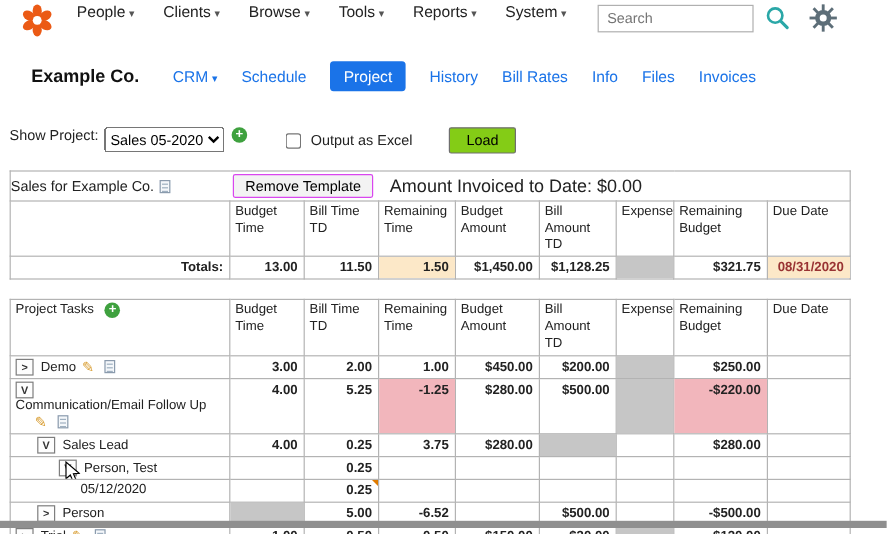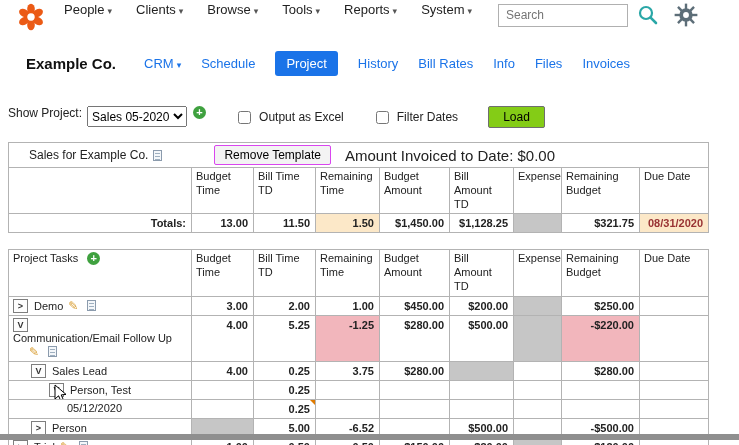--- a/index.html
+++ b/index.html
@@ -48,21 +48,21 @@
   th { font-weight:normal; text-align:left; line-height:1.25; height:29px; }
   .num { text-align:right; font-weight:bold; padding:3px 5px; white-space:nowrap; position:relative; }
   .lbl { font-weight:bold; text-align:right; padding:3px 5px; }
   .gray { background:var(--gray,#c6c6c6); }
   .pink { background:var(--pink,#f2b6bc); }
   .tan  { background:var(--tan,#fce8c8); }
   .due  { color:#993333; }
   .summary-table { margin-top:14px; }
   .tasks-table { margin-top:16px; }
 
-  .title-td { padding:2px 20px; }
+  .title-td { padding:2px 0; }
   .title-flex { display:flex; align-items:center; font-size:12px; }
   .remove-btn { margin-left:52px; border:1px solid #d946ef; background:#f3f3f3; font-size:12px;
                 padding:2px 9px; border-radius:2px; cursor:pointer;
                 font-family:"Liberation Sans", sans-serif; }
   .invoiced { margin-left:14px; font-size:15px; color:#222; }
 
   .icon-note { display:inline-block; width:9px; height:11px; border:1px solid #8b9bad;
                background:#f4f7fa; position:relative; margin-left:5px; cursor:pointer; flex:none; }
   .icon-note::before { content:""; position:absolute; left:1px; right:1px; top:2px; height:1px;
                        background:#9fb0c0; box-shadow:0 3px 0 #9fb0c0, 0 6px 0 #9fb0c0; }
@@ -149,24 +149,20 @@
 
 <div class="controls">
   <span>Show Project:</span>
   <select>
     <option>Sales 05-2020</option>
   </select>
   <span class="icon-plus"></span>
   <span class="chk">
     <input type="checkbox" style="">
     <span>Output as Excel</span>
-  </span>
-  <span class="chk">
-    <input type="checkbox" style="">
-    <span>Filter Dates</span>
   </span>
   <button class="load-btn">Load</button>
 </div>
 
 <table class="summary-table">
   <colgroup>
     <col style="width:183px">
       <col style="width:62px">
       <col style="width:62px">
       <col style="width:64px">

